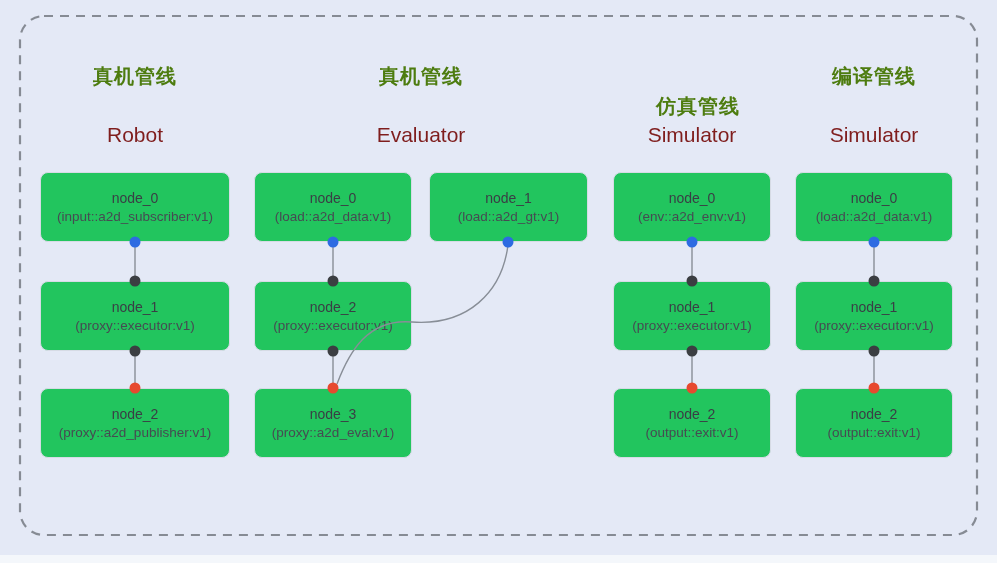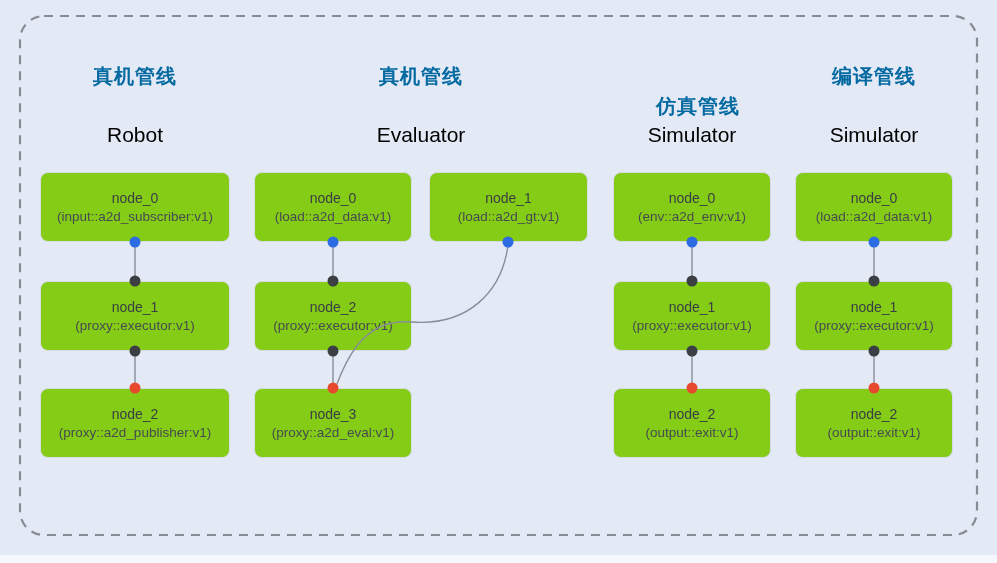--- a/index.html
+++ b/index.html
@@ -21,37 +21,37 @@
   }
 
   .pipe-header {
     position: absolute;
     width: 220px;
     text-align: center;
   }
   .pipe-zh {
     font-size: 20px;
     font-weight: 700;
-    color: #0369a1;
+    color: #4d7c0f;
     letter-spacing: 1px;
   }
   .pipe-en {
     position: absolute;
     width: 220px;
     text-align: center;
     font-size: 21px;
     font-weight: 400;
-    color: #000000;
+    color: #7f1d1d;
   }
 
   .node-box {
     position: absolute;
     height: 70px;
     box-sizing: border-box;
-    background: #84cc16;
+    background: #22c55e;
     border: 1px solid #d6dbe5;
     border-radius: 8px;
     display: flex;
     flex-direction: column;
     align-items: center;
     justify-content: center;
     gap: 3px;
     cursor: default;
   }
   .node-name {

